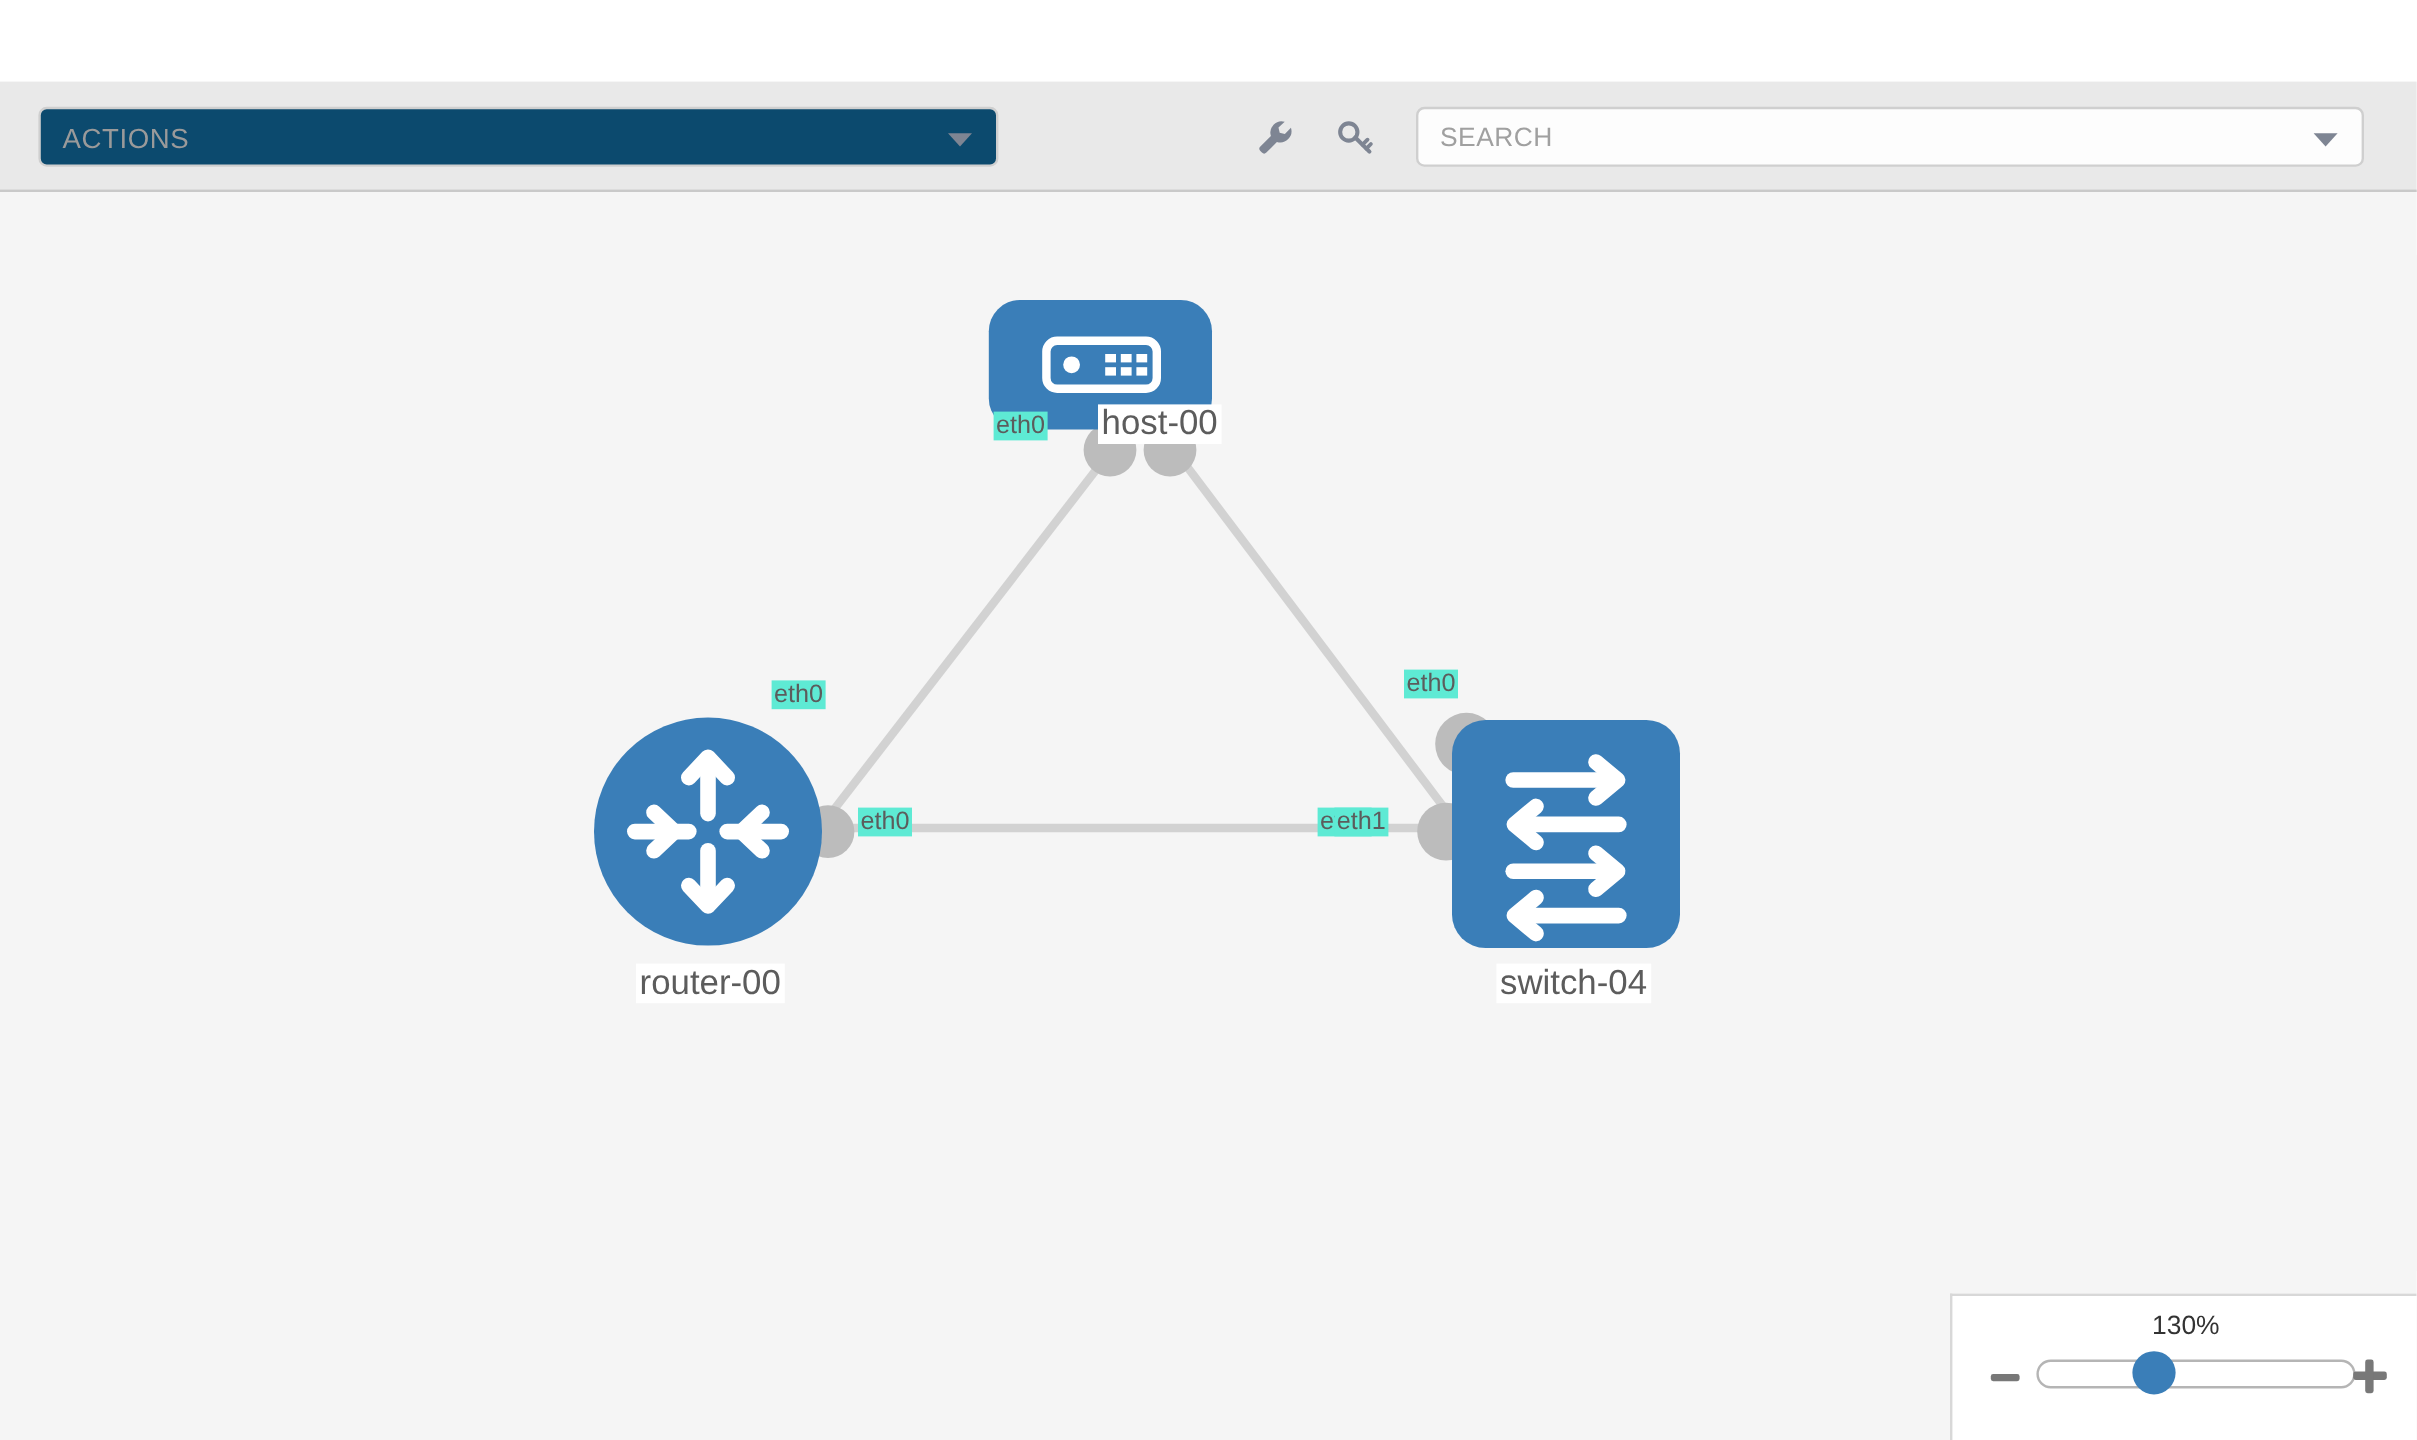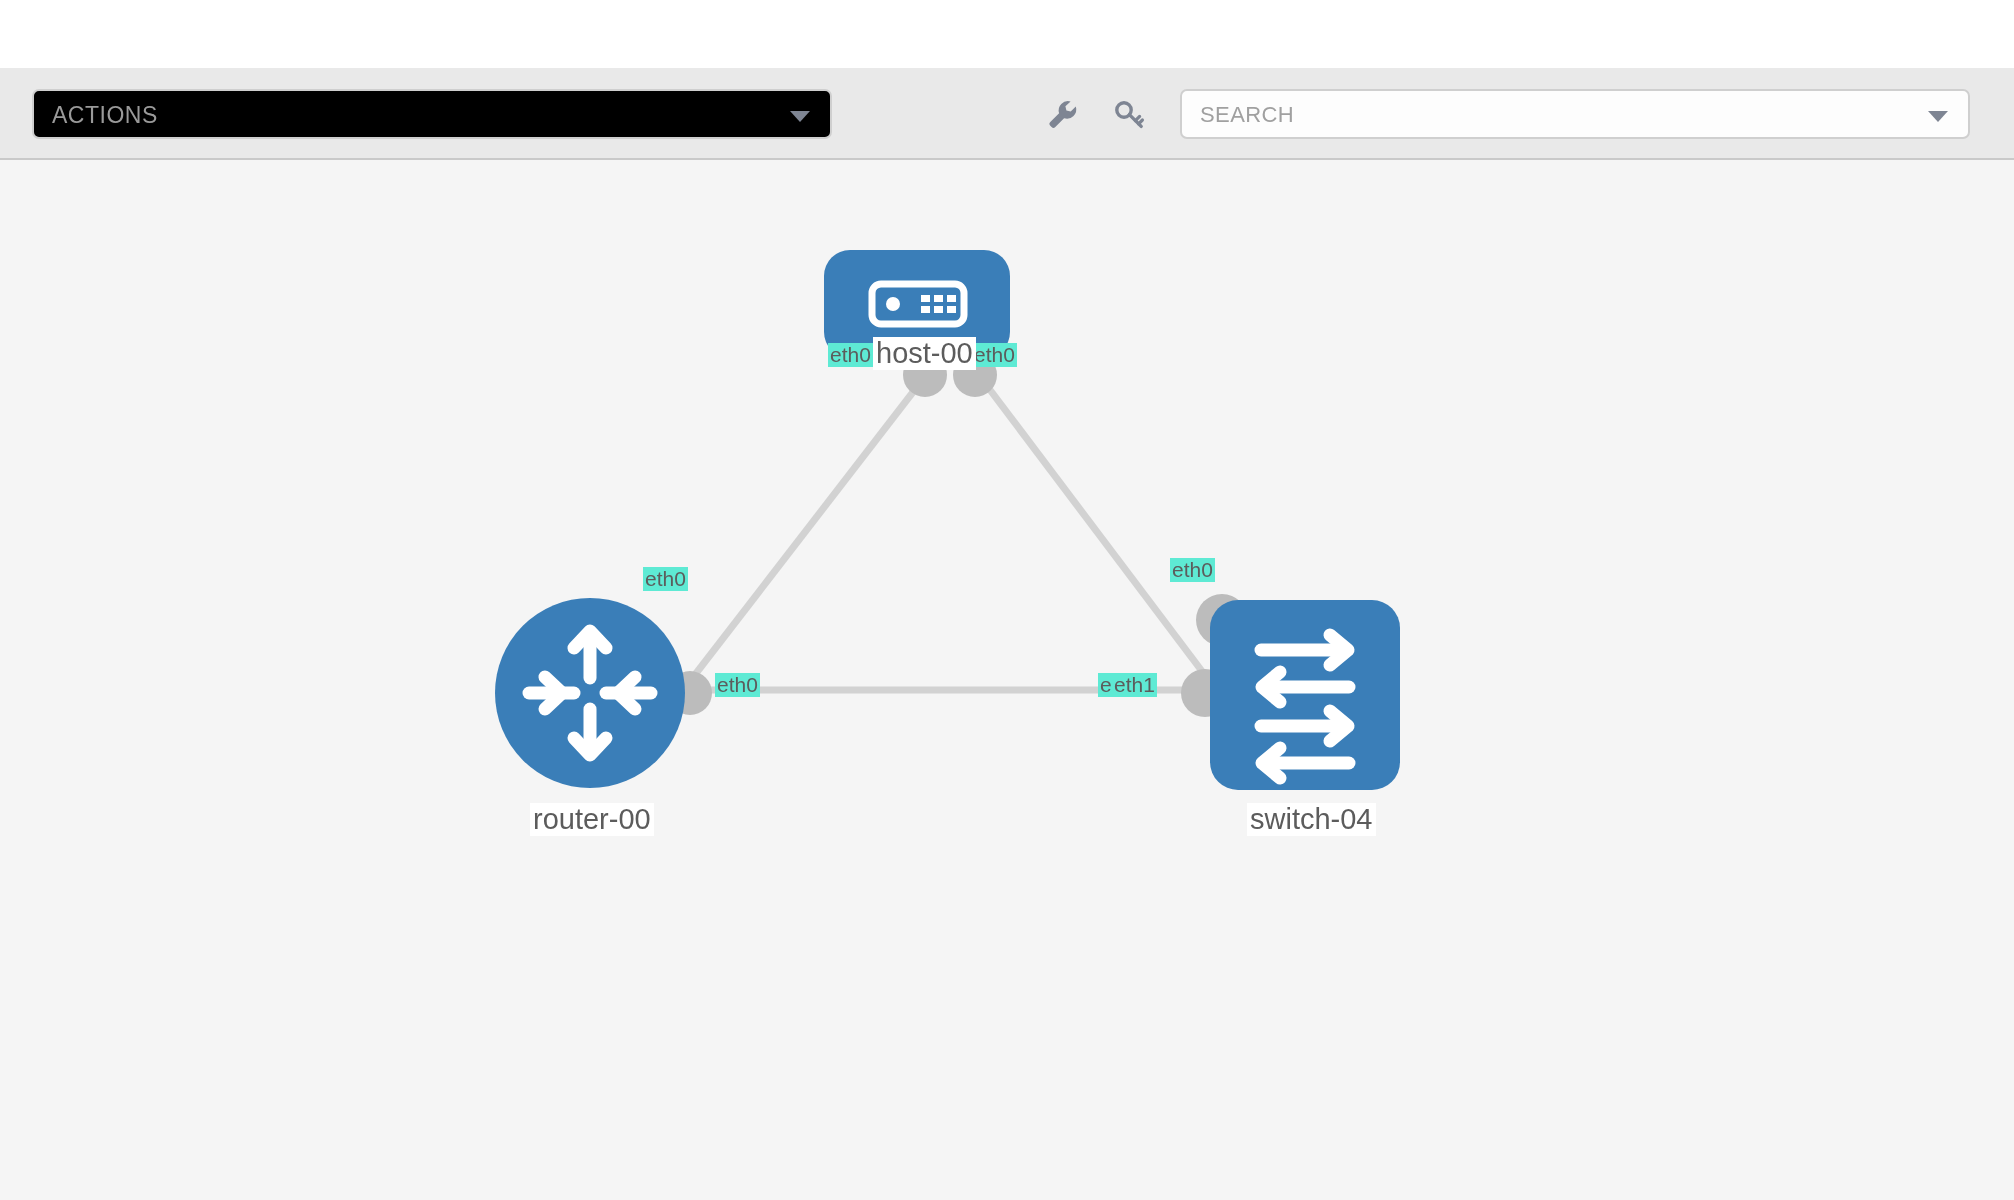--- a/index.html
+++ b/index.html
@@ -62,21 +62,21 @@
     height: 92px;
     background: #e9e9e9;
     border-bottom: 2px solid #c9c9c9;
   }
   .actions-select {
     position: absolute;
     left: 32px;
     top: 21px;
     width: 800px;
     height: 50px;
-    background: #000000;
+    background: #0c4a6e;
     border: 2px solid #cfcfcf;
     border-radius: 7px;
     cursor: pointer;
   }
   .actions-label {
     position: absolute;
     left: 18px;
     top: 11px;
     font-size: 23px;
     color: #9a9a9a;
@@ -353,21 +353,31 @@
     <span class="edge-label" style="left:643px; top:407px;">eth0</span>
 
     <span class="edge-label" style="left:1170px; top:398px;">eth0</span>
 
     <span class="edge-label" style="left:715px; top:513px;">eth0</span>
 
     <span class="edge-label" style="left:1098px; top:513px; z-index:1;">eth0</span>
 
     <span class="edge-label" style="left:1112px; top:513px; z-index:2;">eth1</span>
 
-    <span class="node-name" style="left:873px; top:177px;">host-00</span>
+    <span class="node-name" style="left:915px; top:177px;">host-00</span>
 
     <span class="node-name" style="left:530px; top:643px;">router-00</span>
 
     <span class="node-name" style="left:1247px; top:643px;">switch-04</span>
 
+    <div class="zoom-panel" style="left:1625px; top:918px;">
+      <div class="zoom-value">130%</div>
+
+      <div class="zoom-minus"></div>
+
+      <div class="zoom-track"></div>
+      <div class="zoom-thumb"></div>
+
+      <div class="zoom-plus"></div>
+    </div>
 
   </div>
 </div>
 
 </body></html>

